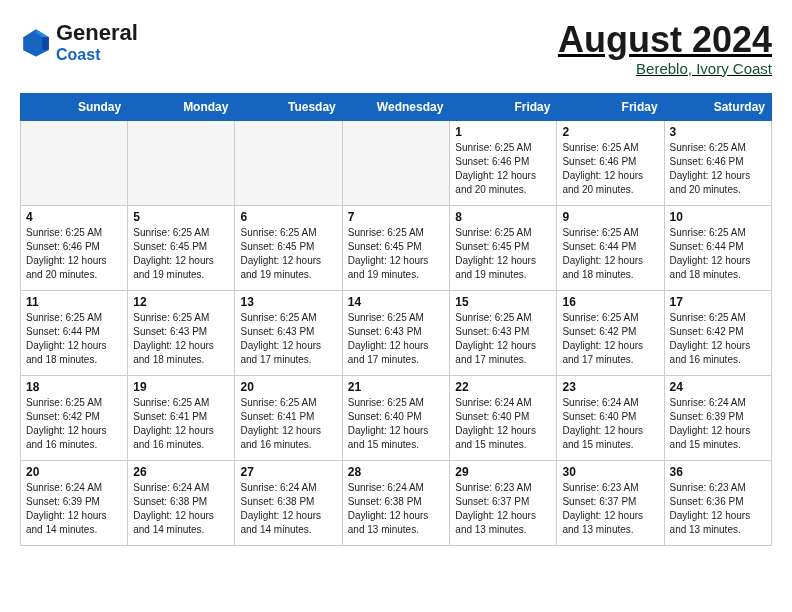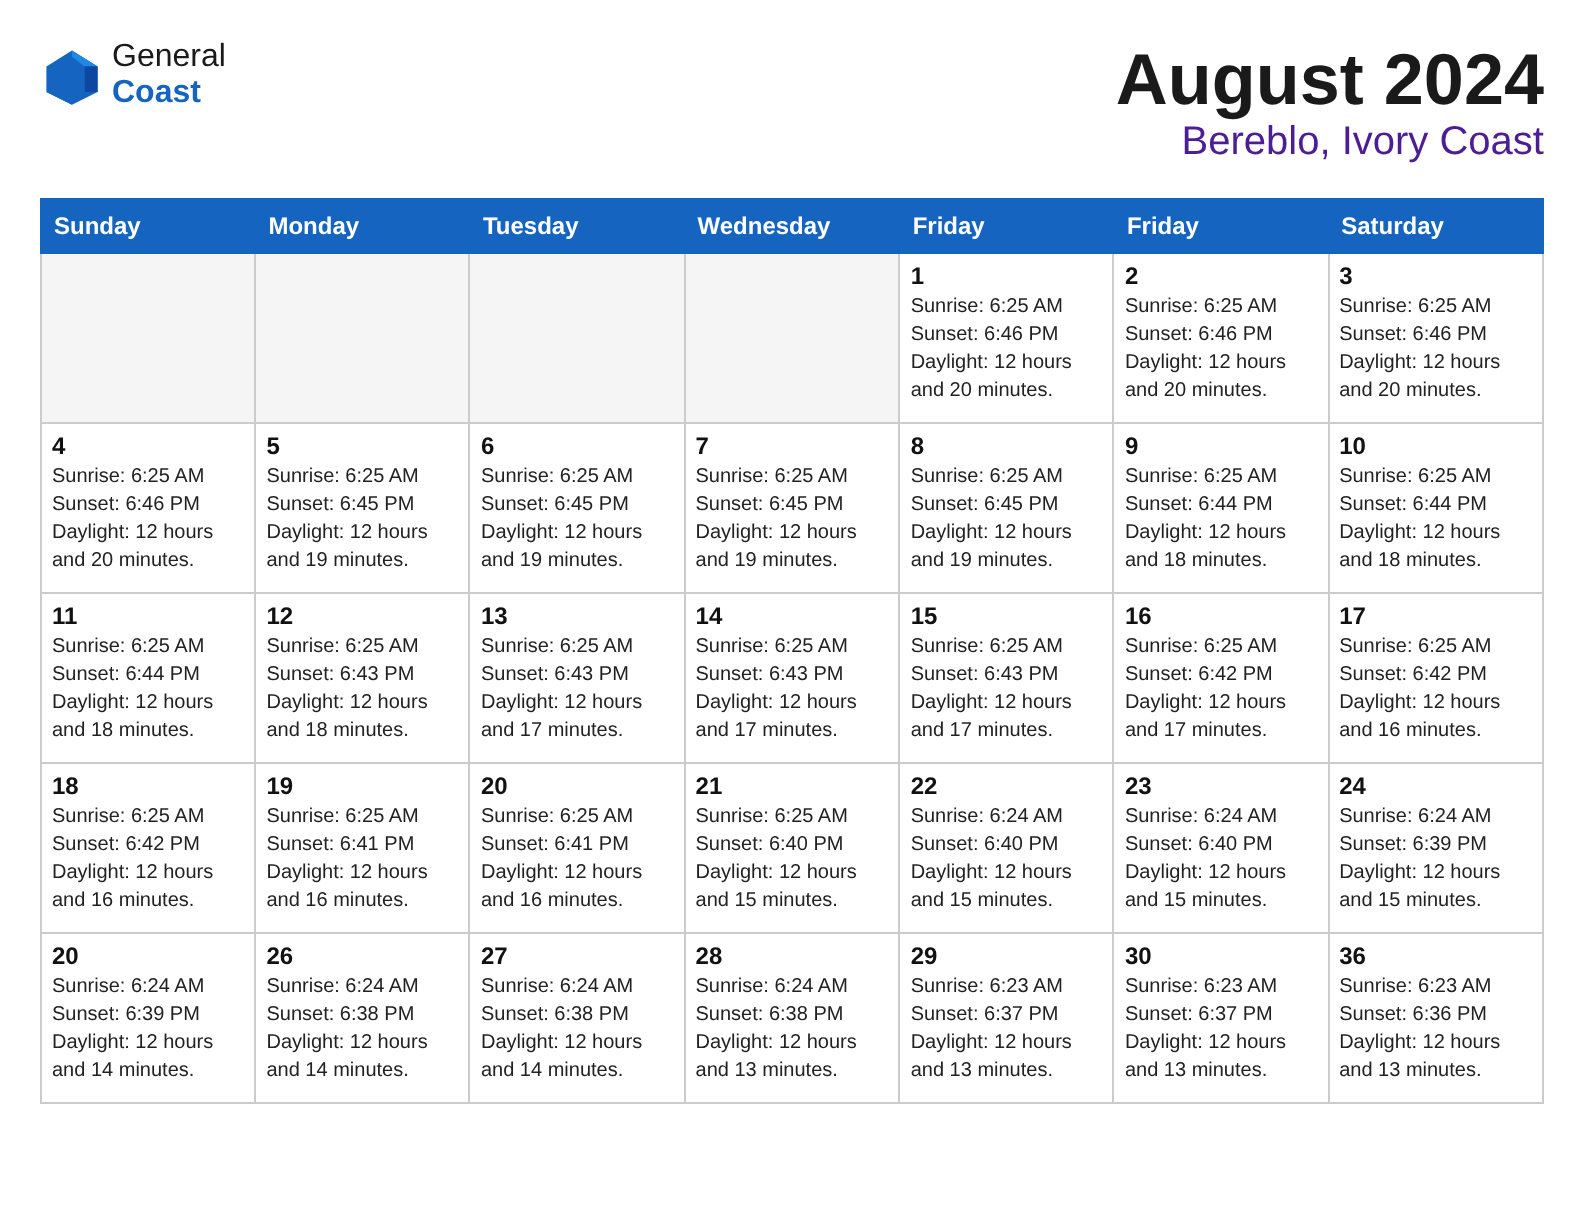--- a/index.html
+++ b/index.html
@@ -20,40 +20,41 @@
       display: flex;
       align-items: center;
       gap: 4px;
     }
     .logo-icon {
       width: 32px;
       height: 32px;
     }
     .title-block {
       text-align: right;
+      text-decoration: underline;
     }
     .main-title {
       font-size: 36px;
       font-weight: bold;
       color: #1a1a1a;
       line-height: 1.1;
     }
     .subtitle {
-      font-size: 20px;
-      color: #4c1d95;
+      font-size: 15px;
+      color: #14532d;
     }
     table {
       width: 100%;
       border-collapse: collapse;
       font-size: 11px;
     }
     th {
       background-color: #1565c0;
       color: #fff;
-      text-align: left;
+      text-align: right;
       padding: 6px 6px;
       font-size: 12px;
       font-weight: bold;
       border: 1px solid #1565c0;
     }
     td {
       border: 1px solid #ccc;
       padding: 4px 5px;
       vertical-align: top;
       width: 108px;
@@ -81,21 +82,21 @@
 
 <div class="header">
   <div class="logo">
     <svg class="logo-icon" viewBox="0 0 40 40">
       <polygon points="20,4 36,14 36,30 20,38 4,30 4,14" fill="#1565c0"></polygon>
       <polygon points="20,4 36,14 28,14 20,8" fill="#1e88e5"></polygon>
       <polygon points="36,14 36,30 28,30 28,14" fill="#0d47a1"></polygon>
       <polygon points="20,38 4,30 12,30 20,34" fill="#1565c0"></polygon>
     </svg>
     <div>
-      <div style="font-size:16px;font-weight:normal;color:#1a1a1a;">General</div>
+      <div style="font-size:22px;font-weight:bold;color:#1a1a1a;">General</div>
       <div style="font-size:16px;font-weight:bold;color:#1565c0;">Coast</div>
     </div>
   </div>
   <div class="title-block">
     <div class="main-title">August 2024</div>
     <div class="subtitle">Bereblo, Ivory Coast</div>
   </div>
 </div>
 
 <table>

